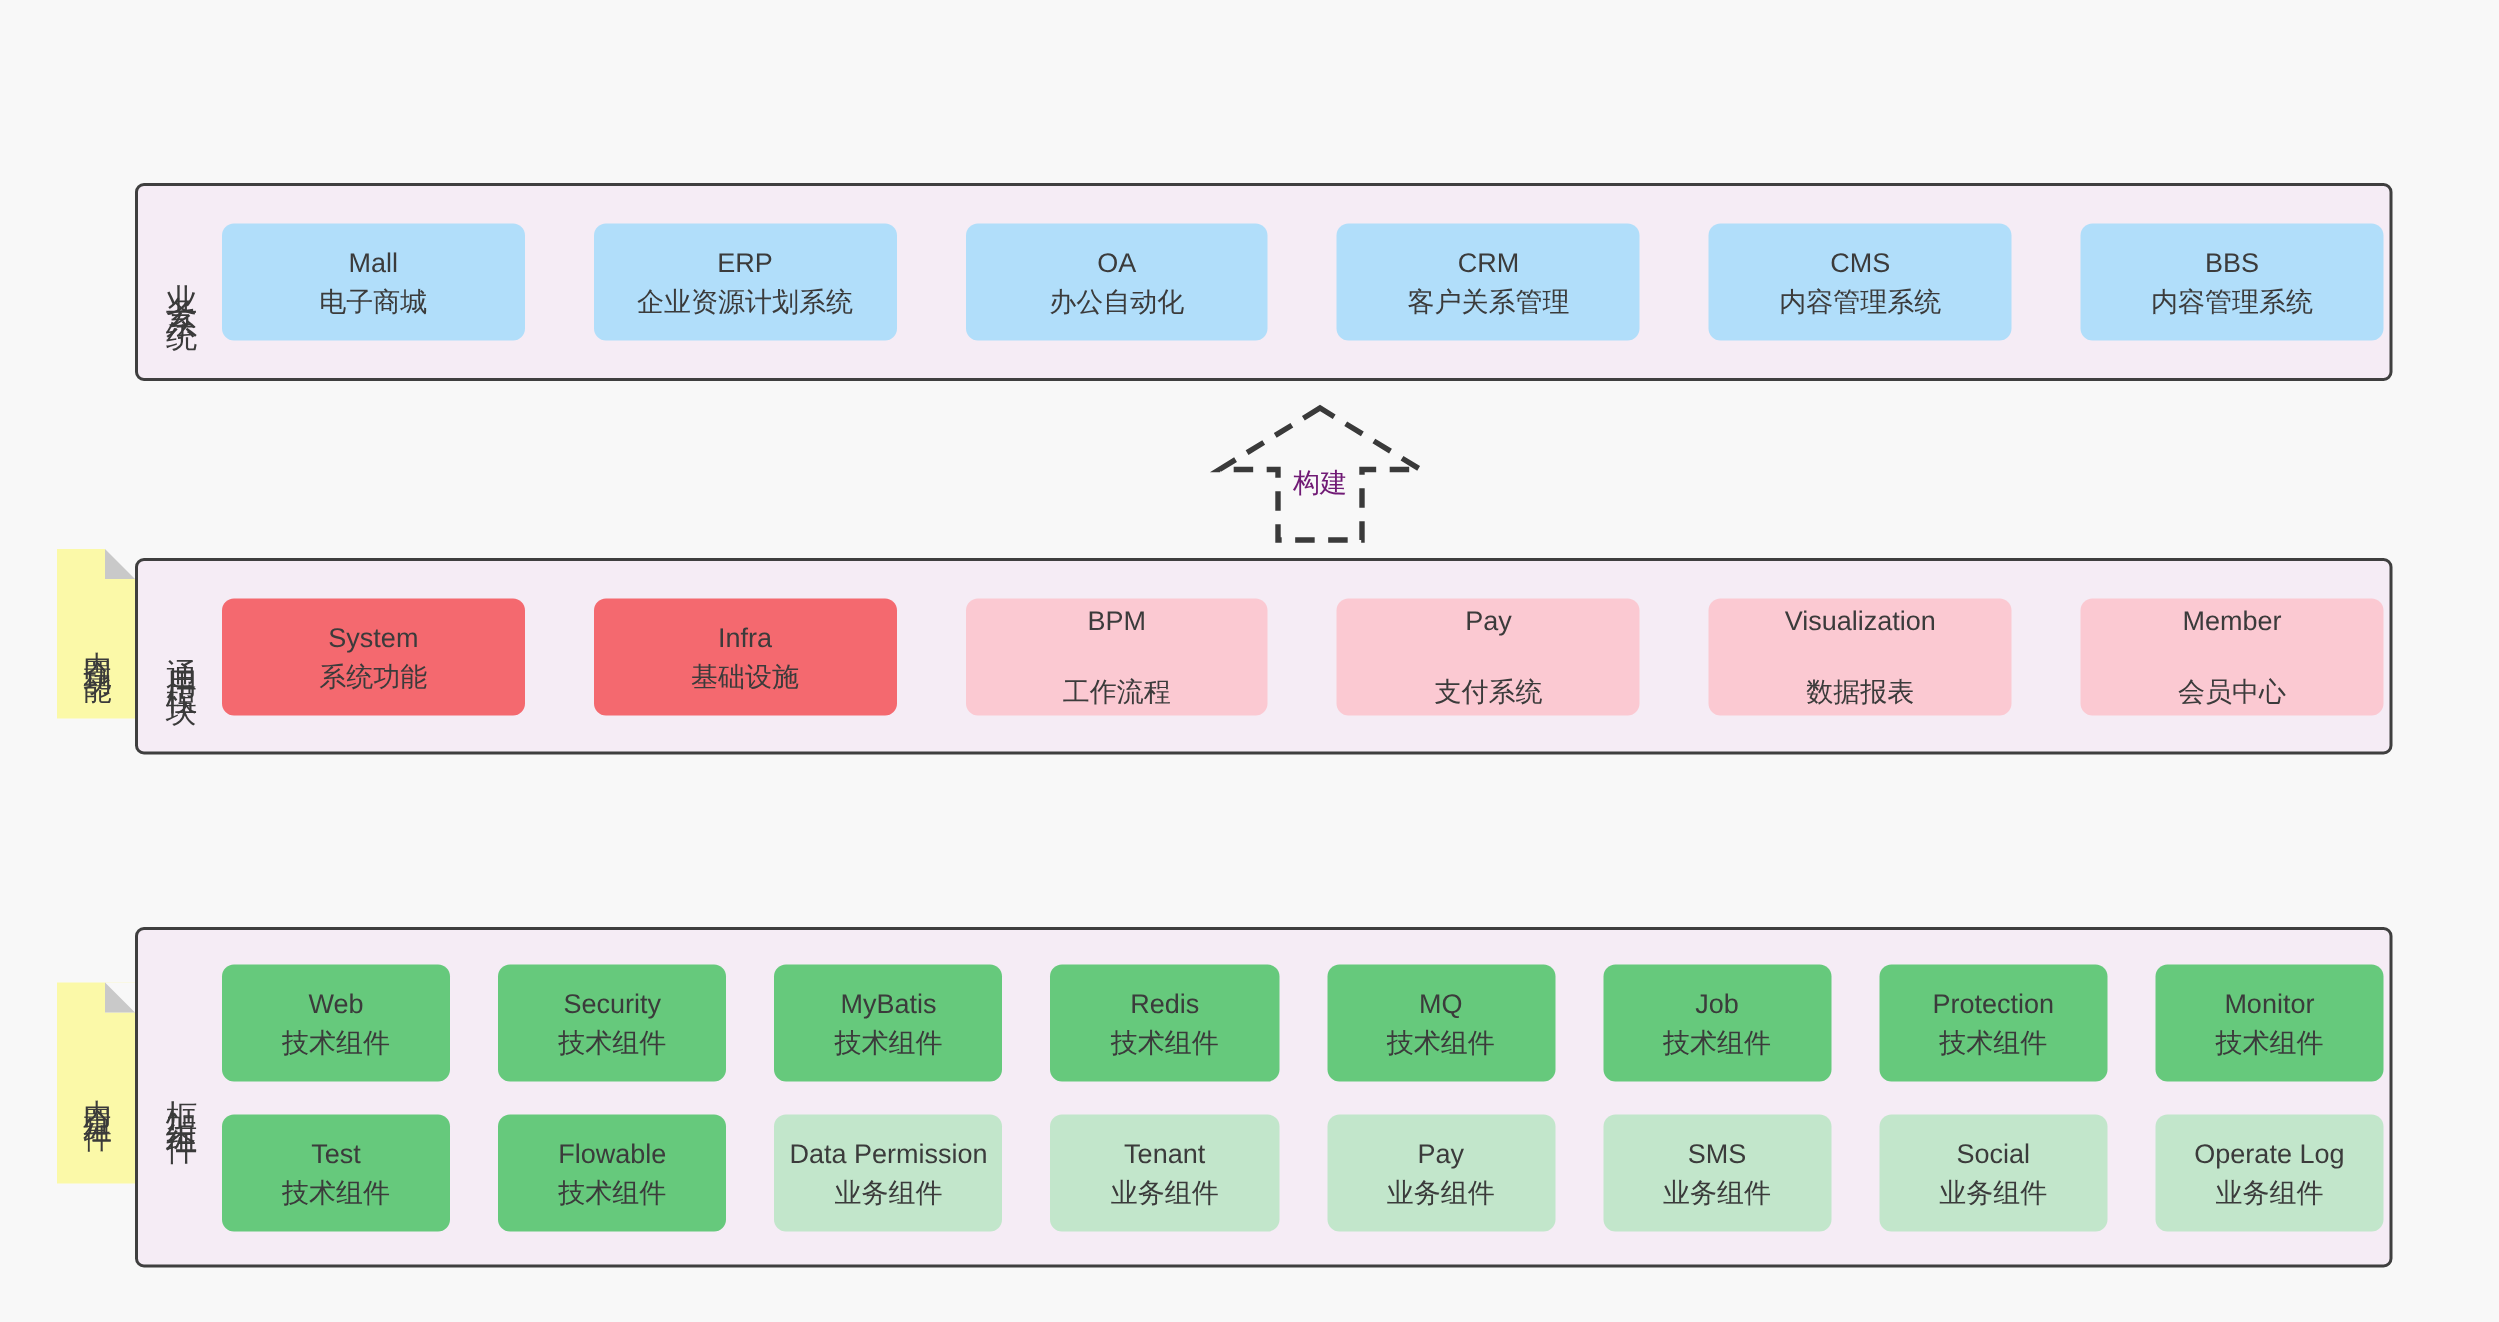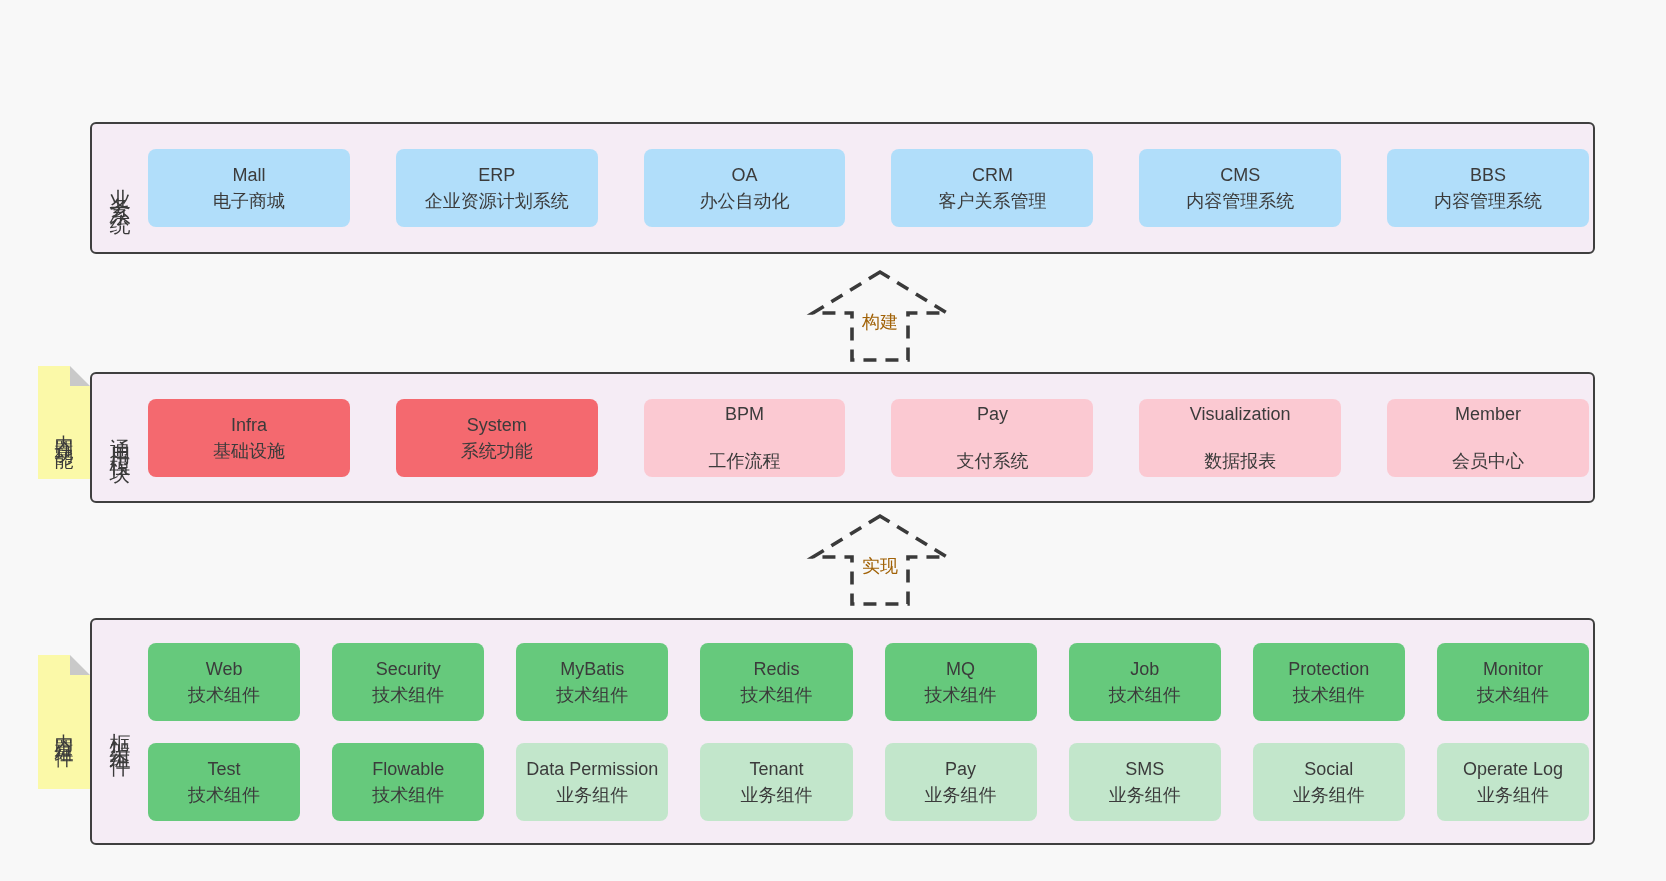--- a/index.html
+++ b/index.html
@@ -84,21 +84,21 @@
   #arrow-build{top:266px;}
   #arrow-implement{top:510px;}
   .arrow svg{display:block;width:170px;height:100px;}
   .arrow-label{
     position:absolute;
     left:50%;top:44px;
     transform:translateX(-50%);
     background:#f8f8f8;
     padding:0 4px;
     font-size:18px;
-    color:#a16207;
+    color:#701a75;
     white-space:nowrap;
   }
 </style>
 </head>
 <body>
 
 <div class="page">
 
   <section class="panel" id="sec-business">
     <div class="side-label">业务系统</div>
@@ -141,53 +141,47 @@
 
   <div class="note" id="note-modules">
     <span class="note-text">内置功能</span>
   </div>
 
   <section class="panel" id="sec-modules">
     <div class="side-label">通用模块</div>
     <div class="rows" id="rows-modules">
         <div class="box-row">
           <div class="box c-red">
+            <div>System</div>
+            <div>系统功能</div>
+          </div>
+          <div class="box c-red">
             <div>Infra</div>
             <div>基础设施</div>
           </div>
-          <div class="box c-red">
-            <div>System</div>
-            <div>系统功能</div>
-          </div>
           <div class="box c-pink">
             <div>BPM</div>
             <div>工作流程</div>
           </div>
           <div class="box c-pink">
             <div>Pay</div>
             <div>支付系统</div>
           </div>
           <div class="box c-pink">
             <div>Visualization</div>
             <div>数据报表</div>
           </div>
           <div class="box c-pink">
             <div>Member</div>
             <div>会员中心</div>
           </div>
         </div>
       </div>
   </section>
 
-  <div class="arrow" id="arrow-implement">
-    <svg viewBox="0 0 170 100">
-      <path d="M85,6 L18,47 L57,47 L57,94 L113,94 L113,47 L152,47 Z" fill="none" stroke="#3a3a3a" stroke-width="3.6" stroke-dasharray="13 9"></path>
-    </svg>
-    <span class="arrow-label">实现</span>
-  </div>
 
   <div class="note" id="note-components">
     <span class="note-text">内置组件</span>
   </div>
 
   <section class="panel" id="sec-components">
     <div class="side-label">框架组件</div>
     <div class="rows" id="rows-components">
         <div class="box-row">
           <div class="box c-green">

